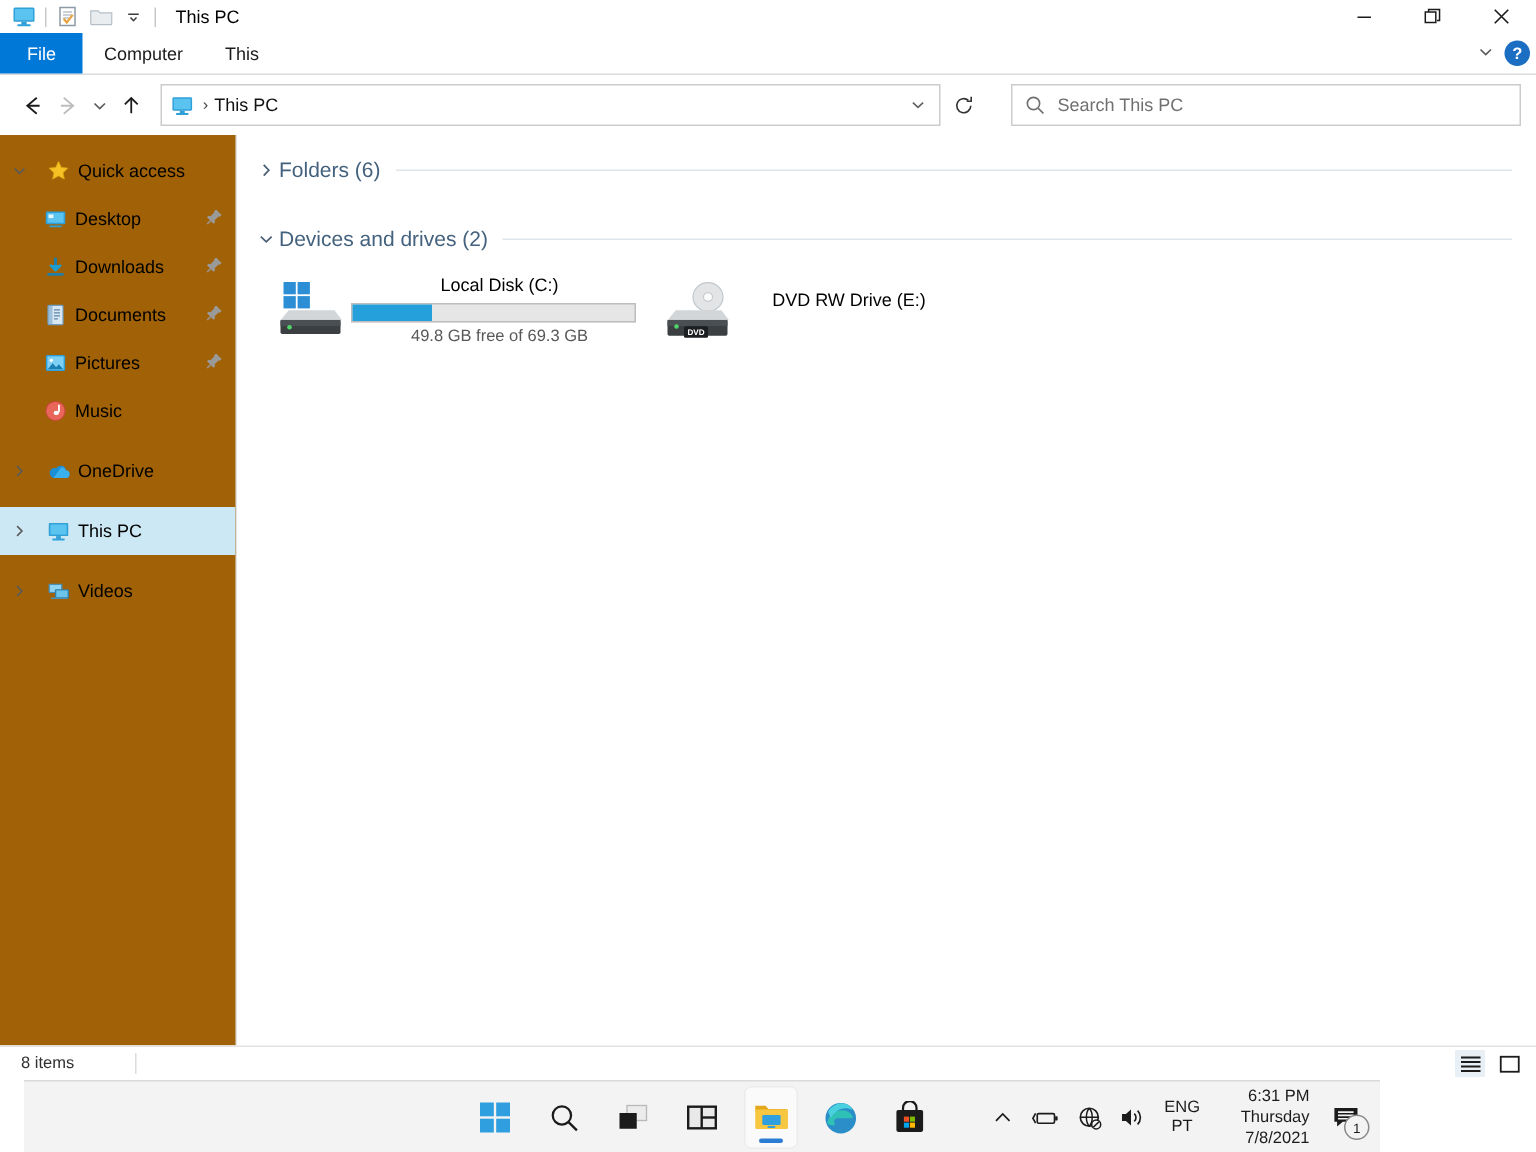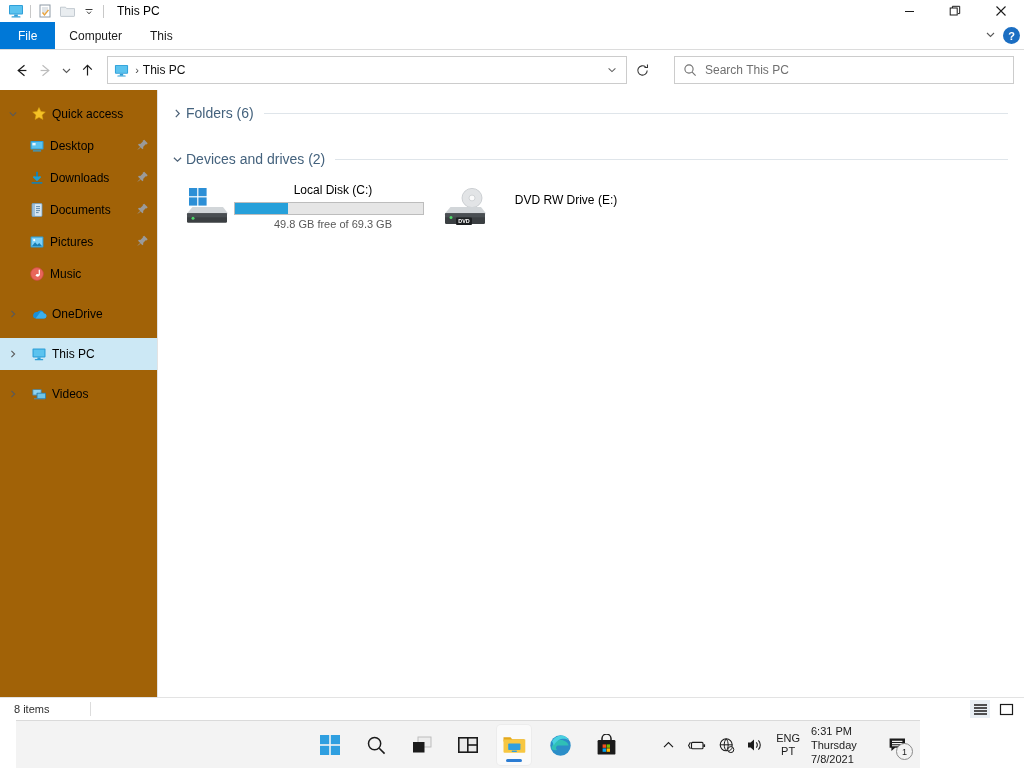--- a/index.html
+++ b/index.html
@@ -81,21 +81,21 @@
 
   
   .taskbar{position:absolute;left:16px;top:720px;width:904px;height:48px;background:#f3f3f3;border-top:1px solid #dadada;}
   .tb-center{position:absolute;left:50%;transform:translateX(-50%);top:0;height:48px;display:flex;align-items:center;gap:12px;}
   .tb-item{width:34px;height:40px;display:flex;align-items:center;justify-content:center;position:relative;border-radius:4px;}
   .tb-item.active{background:#fafafa;box-shadow:0 0 0 1px #ececec;}
   .tb-underline{position:absolute;bottom:3px;left:50%;transform:translateX(-50%);width:16px;height:3px;border-radius:2px;background:#2b7cd3;}
   .tray{position:absolute;right:0;top:0;height:48px;display:flex;align-items:center;gap:9px;padding-right:8px;}
   .tray-ico{width:20px;height:26px;display:flex;align-items:center;justify-content:center;color:#1b1b1b;}
   .lang{font-size:11px;color:#1b1b1b;line-height:13px;text-align:center;padding:0 2px;}
-  .clock{font-size:11px;color:#1b1b1b;line-height:14px;text-align:left;min-width:62px;}
+  .clock{font-size:11px;color:#1b1b1b;line-height:14px;text-align:right;min-width:62px;}
   .notif{width:30px;height:34px;display:flex;align-items:center;justify-content:center;position:relative;}
   .badge{position:absolute;right:-1px;bottom:2px;width:15px;height:15px;border-radius:50%;background:#f3f3f3;border:1px solid #8a8a8a;
          font-size:9px;display:flex;align-items:center;justify-content:center;color:#1b1b1b;}
 </style>
 </head>
 <body>
 
 <div class="explorer">
 
   <div class="titlebar">

